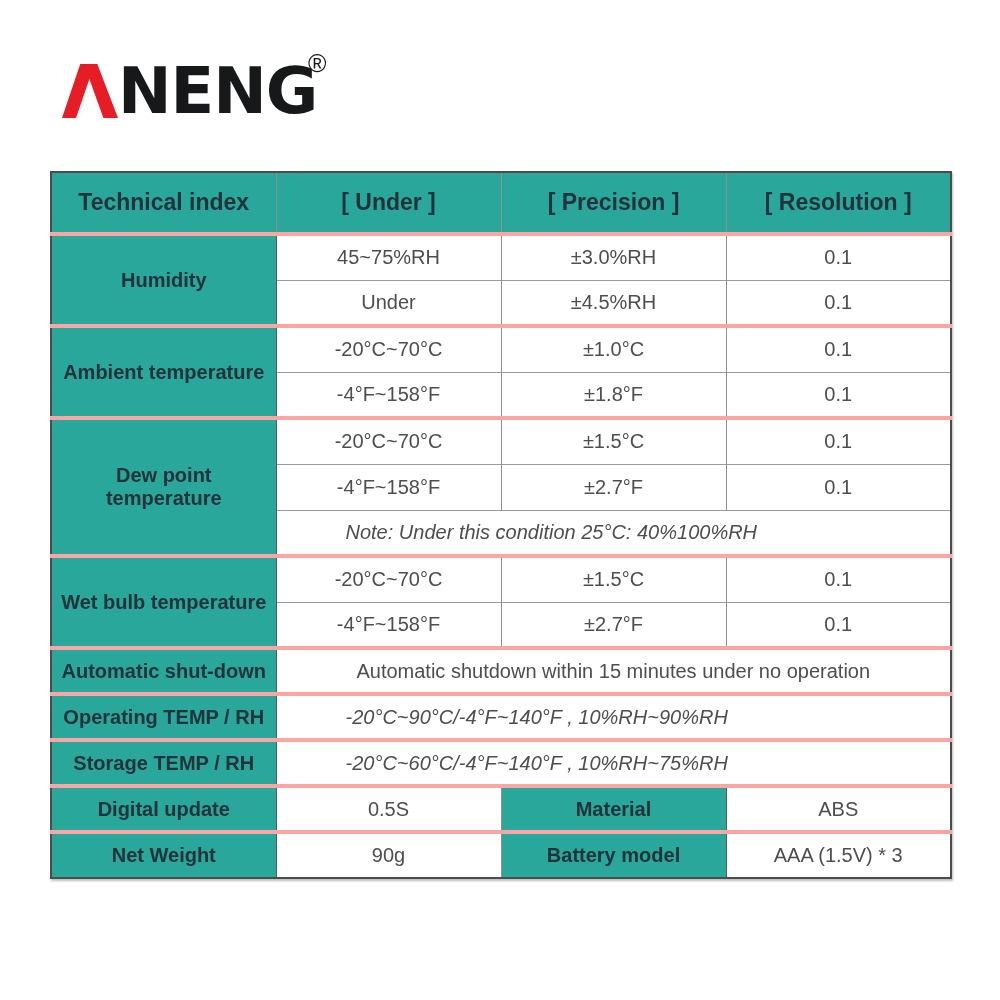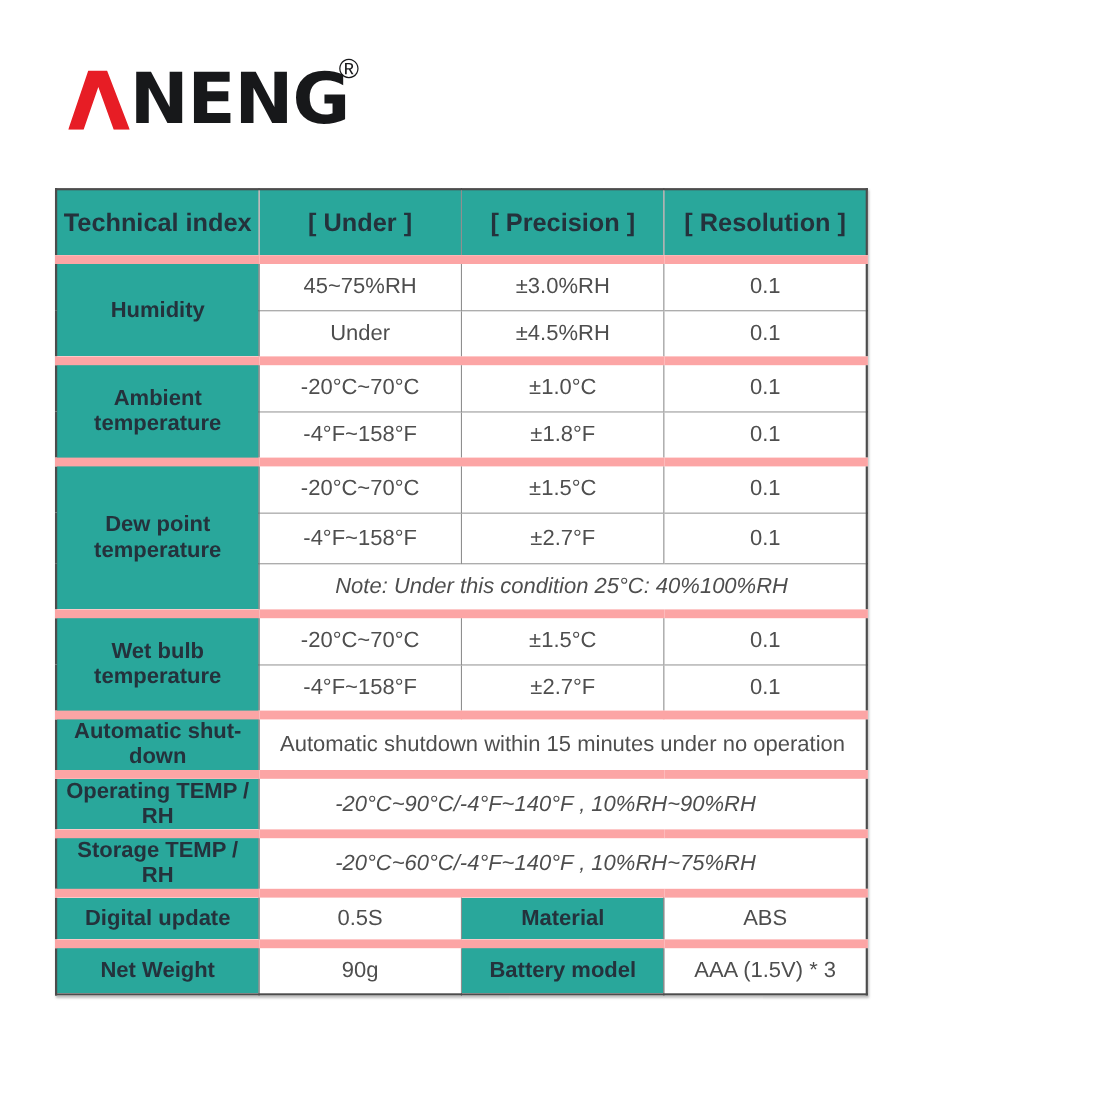--- a/index.html
+++ b/index.html
@@ -13,40 +13,40 @@
   .logo-a{width:56px;height:54px;display:block;}
   .logo-rest{
     font-family:"DejaVu Sans","Liberation Sans",sans-serif;
     font-weight:bold;font-size:64px;line-height:0.82;color:#17181a;letter-spacing:-1px;
   }
   .logo-reg{
     position:absolute;left:246px;top:-12px;font-size:25px;font-weight:normal;color:#17181a;
     line-height:1;
   }
   
-  .table-wrap{position:absolute;left:50px;top:171px;width:739px;}
+  .table-wrap{position:absolute;left:50px;top:171px;width:902px;}
   table.spec{
     width:100%;border-collapse:collapse;table-layout:fixed;
     border:2px solid #4c4c4c;
     box-shadow:1px 2px 2px rgba(110,110,110,.45);
   }
   col{width:25%;}
   th,td{padding:0 4px;vertical-align:middle;text-align:center;overflow:hidden;}
   th{
     height:59px;background:#29a79b;color:#24323c;font-size:23px;font-weight:bold;
   }
   tr.row{height:46px;}
   td.hcell{
     background:#29a79b;color:#24323c;font-size:20px;font-weight:bold;
   }
   td.val{background:#ffffff;color:#4e4e4e;font-size:20px;font-weight:normal;}
   
   th + th, td + td{border-left:1px solid #8f8f8f;}
   td.hcell{border-right:1px solid #5a5a5a;}
-  tr.group > th, tr.group > td{border-top:8px solid #fca5a5;}
+  tr.group > th, tr.group > td{border-top:4px solid #fca5a5;}
   tr.inner > td{border-top:1px solid #9a9a9a;}
   td.pl{text-align:left;padding-left:69px;font-style:italic;}
 </style>
 </head>
 <body>
 
 <div class="logo">
   <svg class="logo-a" viewBox="0 0 92 100" preserveAspectRatio="none" aria-hidden="true">
     <path d="M30 0 L58 0 L92 100 L68 100 L45 28 L23 100 L0 100 Z" fill="#e71d25"></path>
   </svg>

